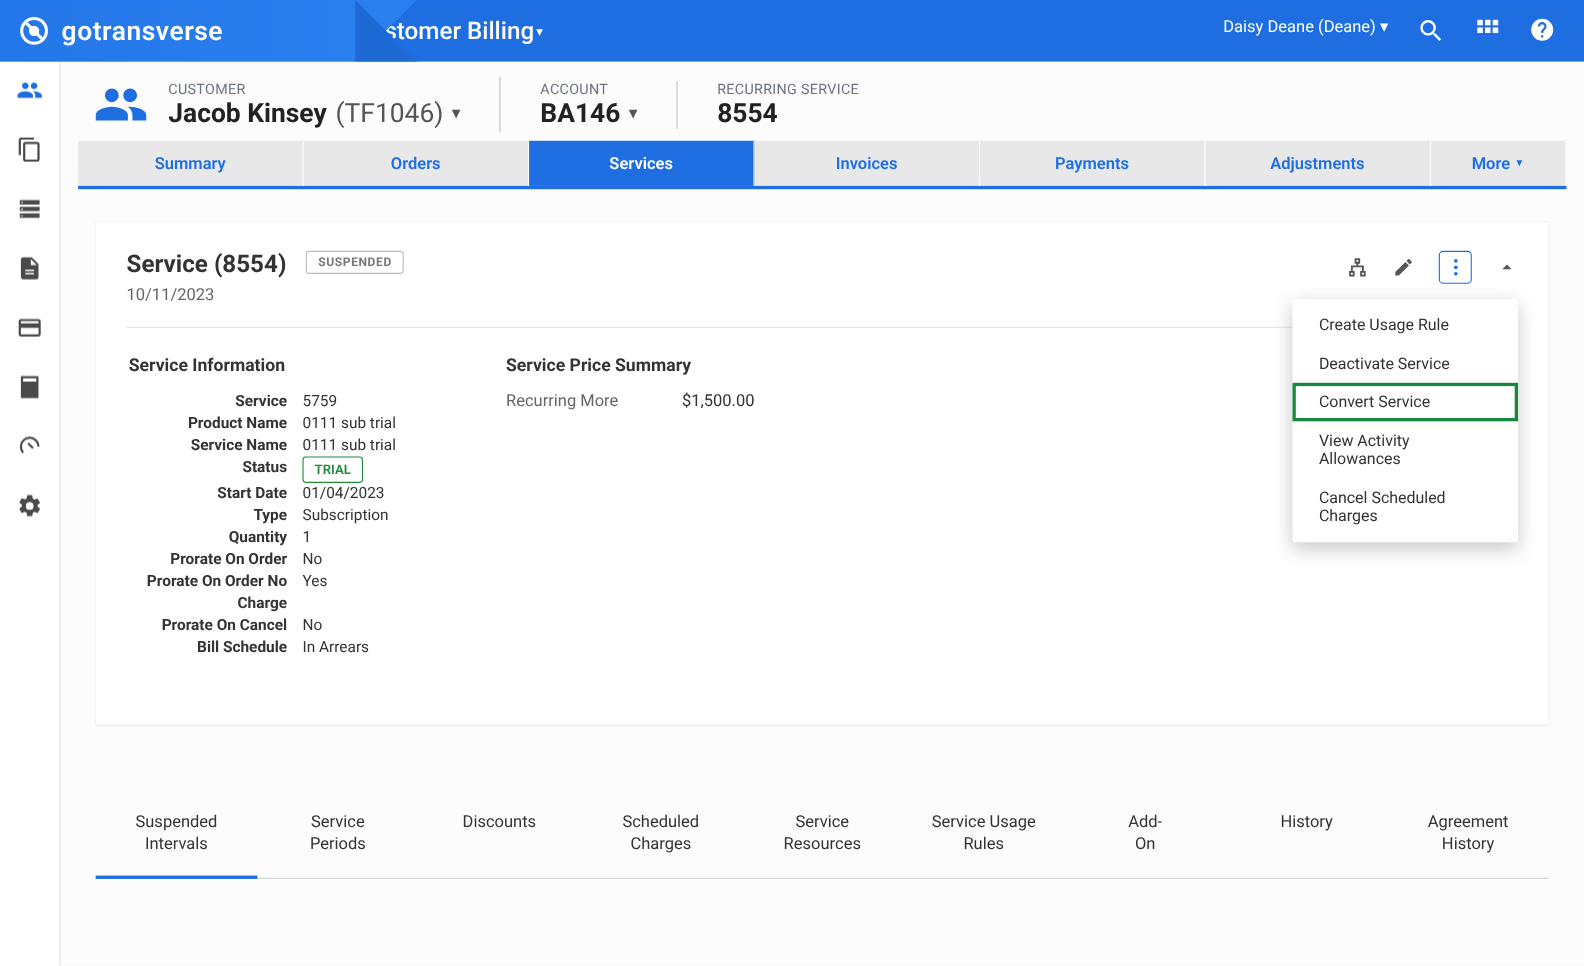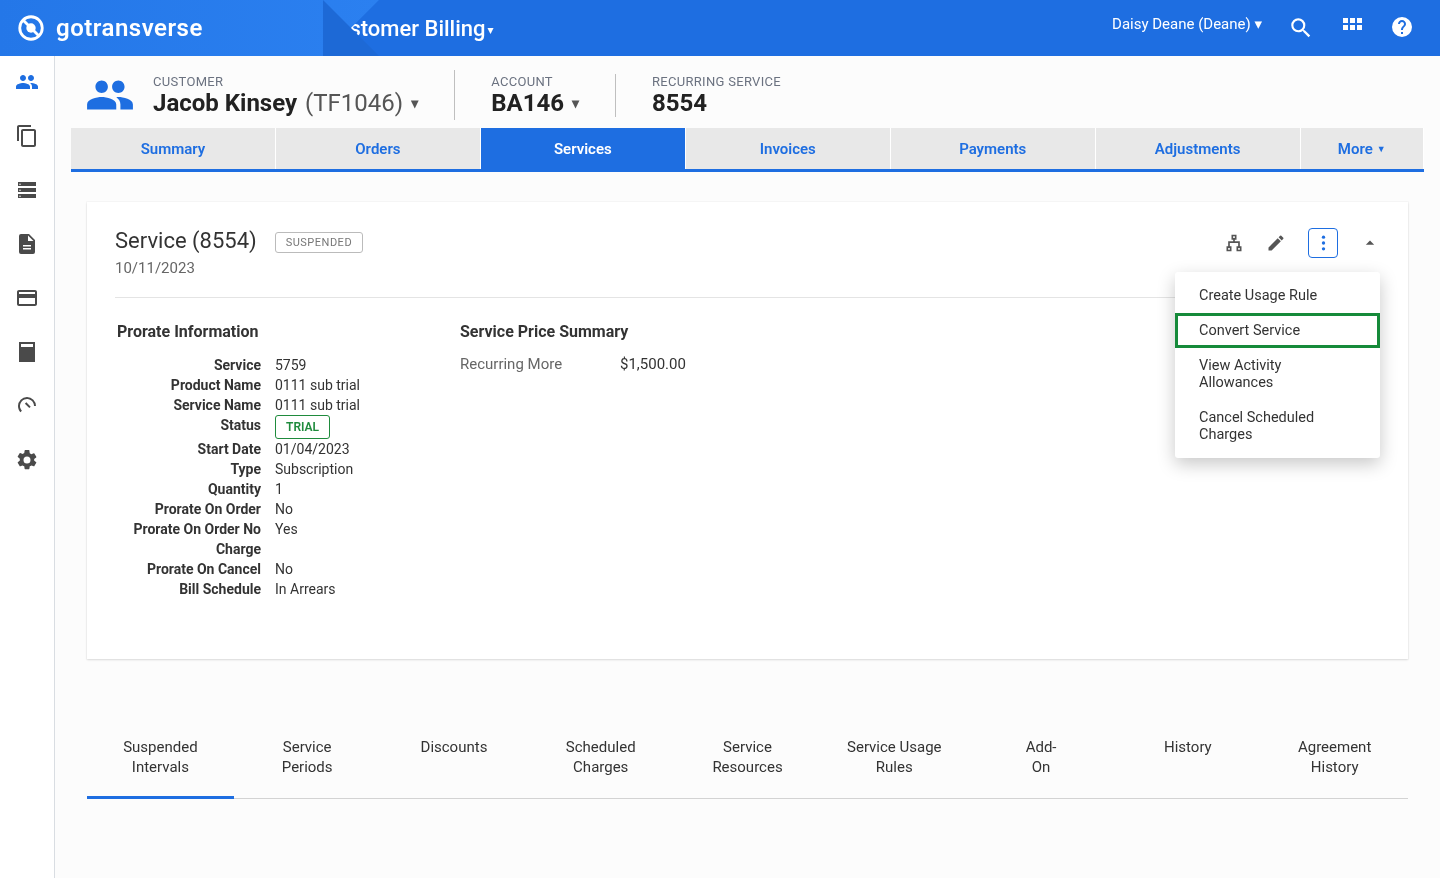--- a/index.html
+++ b/index.html
@@ -44,21 +44,21 @@
   .crumb-val .caret{font-size:14px;color:#555}
   
   .tabstrip{display:flex;border-bottom:3px solid var(--blue);background:var(--grey-light);height:44px}
   .tab{flex:1;display:flex;align-items:center;justify-content:center;font-size:15px;font-weight:600;color:var(--blue);cursor:pointer;border-right:1px solid #fff}
   .tab.active{background:var(--blue);color:#fff}
   .tab.more{flex:.6;gap:4px}
   .tab .caret{font-size:9px}
   
   .card{background:#fff;margin:30px 16px 0 16px;box-shadow:0 1px 2px rgba(0,0,0,.12),0 0 0 1px rgba(0,0,0,.02);padding:26px 28px 60px 28px;position:relative}
   .card-head{display:flex;justify-content:space-between;align-items:flex-start}
-  .svc-title{display:flex;align-items:flex-end;gap:18px;font-size:22px;font-weight:400}
+  .svc-title{display:flex;align-items:flex-start;gap:18px;font-size:22px;font-weight:700}
   .badge{border:1px solid #bbb;color:#777;font-size:11px;padding:3px 10px;border-radius:3px;letter-spacing:.5px}
   .svc-date{color:#666;font-size:15px;margin-top:6px}
   .card-actions{display:flex;align-items:center;gap:22px}
   .aicon{width:20px;height:20px;fill:#555;cursor:pointer}
   .menu-btn{border:1px solid var(--blue);border-radius:4px;width:30px;height:30px;display:flex;align-items:center;justify-content:center;cursor:pointer}
   .menu-btn svg{fill:var(--blue);width:5px;height:18px}
   .collapse-btn{cursor:pointer}
   .hr{height:1px;background:#e4e4e4;margin:20px 0 24px}
   
   .dropdown{position:absolute;right:28px;top:70px;width:205px;background:#fff;box-shadow:0 6px 18px rgba(0,0,0,.22);border-radius:3px;padding:6px 0;z-index:60}
@@ -231,30 +231,31 @@
             </svg>
         </div>
         <svg class="aicon collapse-btn" viewBox="0 0 24 24">
             <path d="M7 14l5-5 5 5z"></path>
           </svg>
       </div>
     </div>
 
     <div class="dropdown" id="dropdown">
         <div class="dropdown-item">Create Usage Rule</div>
+        <div class="dropdown-item">Deactivate Service</div>
         <div class="dropdown-item highlight">Convert Service</div>
         <div class="dropdown-item">View Activity Allowances</div>
         <div class="dropdown-item">Cancel Scheduled Charges</div>
       </div>
 
     <div class="hr"></div>
 
     <div class="cols">
       <div>
-        <div class="col-title">Prorate Information</div>
+        <div class="col-title">Service Information</div>
         <div id="info-rows">
             <div class="info-row">
               <div class="k">Service</div>
               <div class="v">5759</div>
             </div>
             <div class="info-row">
               <div class="k">Product Name</div>
               <div class="v">0111 sub trial</div>
             </div>
             <div class="info-row">

